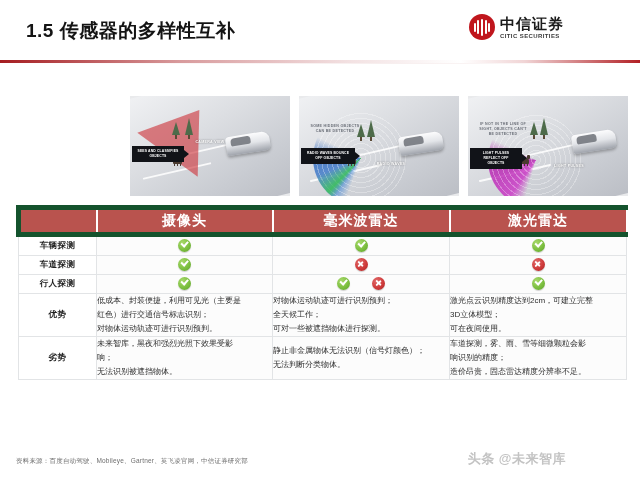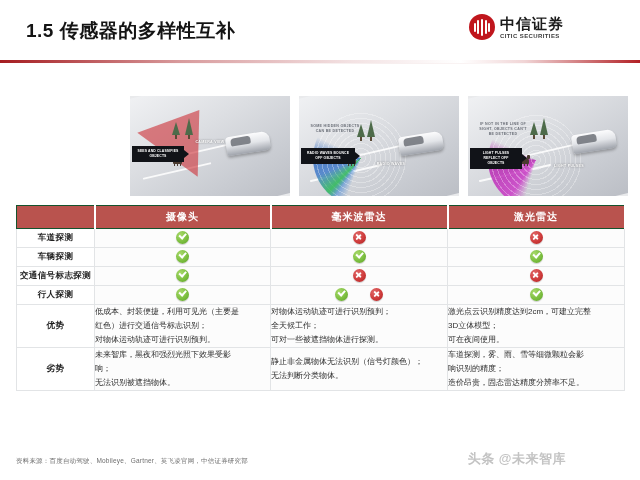--- a/index.html
+++ b/index.html
@@ -114,22 +114,22 @@
 
   
   .tbl{
     position:absolute;left:16px;top:205px;width:608px;
     border-collapse:collapse;table-layout:fixed;
     font-size:8.5px;color:#2b2b2b;
   }
   .tbl th,.tbl td{border:1px solid #e2e4e6;padding:0;vertical-align:middle;}
   .tbl thead th{
     background:#b9534e;color:#ffffff;
-    font-size:10px;font-weight:bold;height:22px;letter-spacing:1px;
-    border:1px solid #14532d;
+    font-size:14px;font-weight:bold;height:22px;letter-spacing:1px;
+    border:5px solid #14532d;
     font-family:Liberation Mono, monospace;
   }
   .tbl thead th.corner{background:#b9534e;border-right:2px solid #ffffff;}
   .tbl thead th.colhd{border-left:2px solid #ffffff;border-right:2px solid #ffffff;}
   .rowlabel{
     text-align:center;font-weight:bold;font-size:8.5px;color:#1f1f1f;
     background:#ffffff;letter-spacing:.4px;
   }
   .cellmark{text-align:center;background:#fcfcfc;height:18px;}
   .desc{
@@ -255,45 +255,33 @@
     <thead>
       <tr>
         <th class="corner"></th>
         <th class="colhd">摄像头</th>
         <th class="colhd">毫米波雷达</th>
         <th class="colhd">激光雷达</th>
       </tr>
     </thead>
     <tbody>
         <tr class="r-detect">
+          <td class="rowlabel">车辆探测</td>
+          <td class="cellmark"><span class="dualwrap">
+              <span class="mark ok"></span>
+            </span></td>
+          <td class="cellmark"><span class="dualwrap">
+              <span class="mark ok"></span>
+            </span></td>
+          <td class="cellmark"><span class="dualwrap">
+              <span class="mark ok"></span>
+            </span></td>
+        </tr>
+        <tr class="r-detect">
           <td class="rowlabel">车道探测</td>
-          <td class="cellmark"><span class="dualwrap">
-              <span class="mark ok"></span>
-            </span></td>
-          <td class="cellmark"><span class="dualwrap">
-              <span class="mark no"></span>
-            </span></td>
-          <td class="cellmark"><span class="dualwrap">
-              <span class="mark no"></span>
-            </span></td>
-        </tr>
-        <tr class="r-detect">
-          <td class="rowlabel">车辆探测</td>
-          <td class="cellmark"><span class="dualwrap">
-              <span class="mark ok"></span>
-            </span></td>
-          <td class="cellmark"><span class="dualwrap">
-              <span class="mark ok"></span>
-            </span></td>
-          <td class="cellmark"><span class="dualwrap">
-              <span class="mark ok"></span>
-            </span></td>
-        </tr>
-        <tr class="r-detect">
-          <td class="rowlabel">交通信号标志探测</td>
           <td class="cellmark"><span class="dualwrap">
               <span class="mark ok"></span>
             </span></td>
           <td class="cellmark"><span class="dualwrap">
               <span class="mark no"></span>
             </span></td>
           <td class="cellmark"><span class="dualwrap">
               <span class="mark no"></span>
             </span></td>
         </tr>

